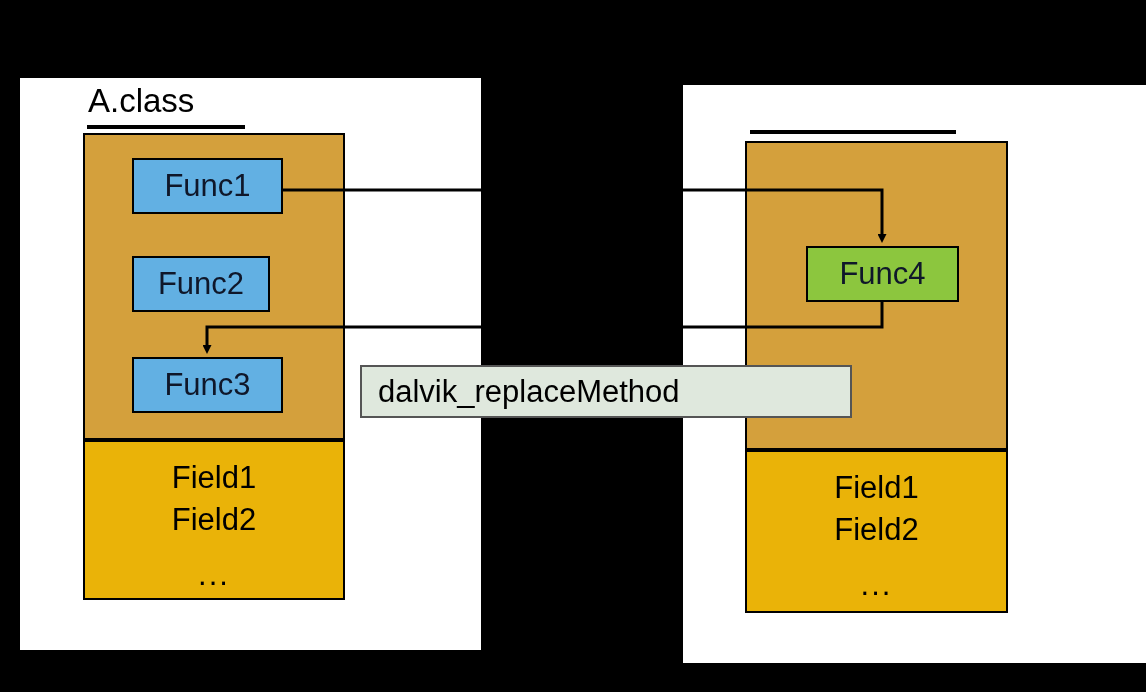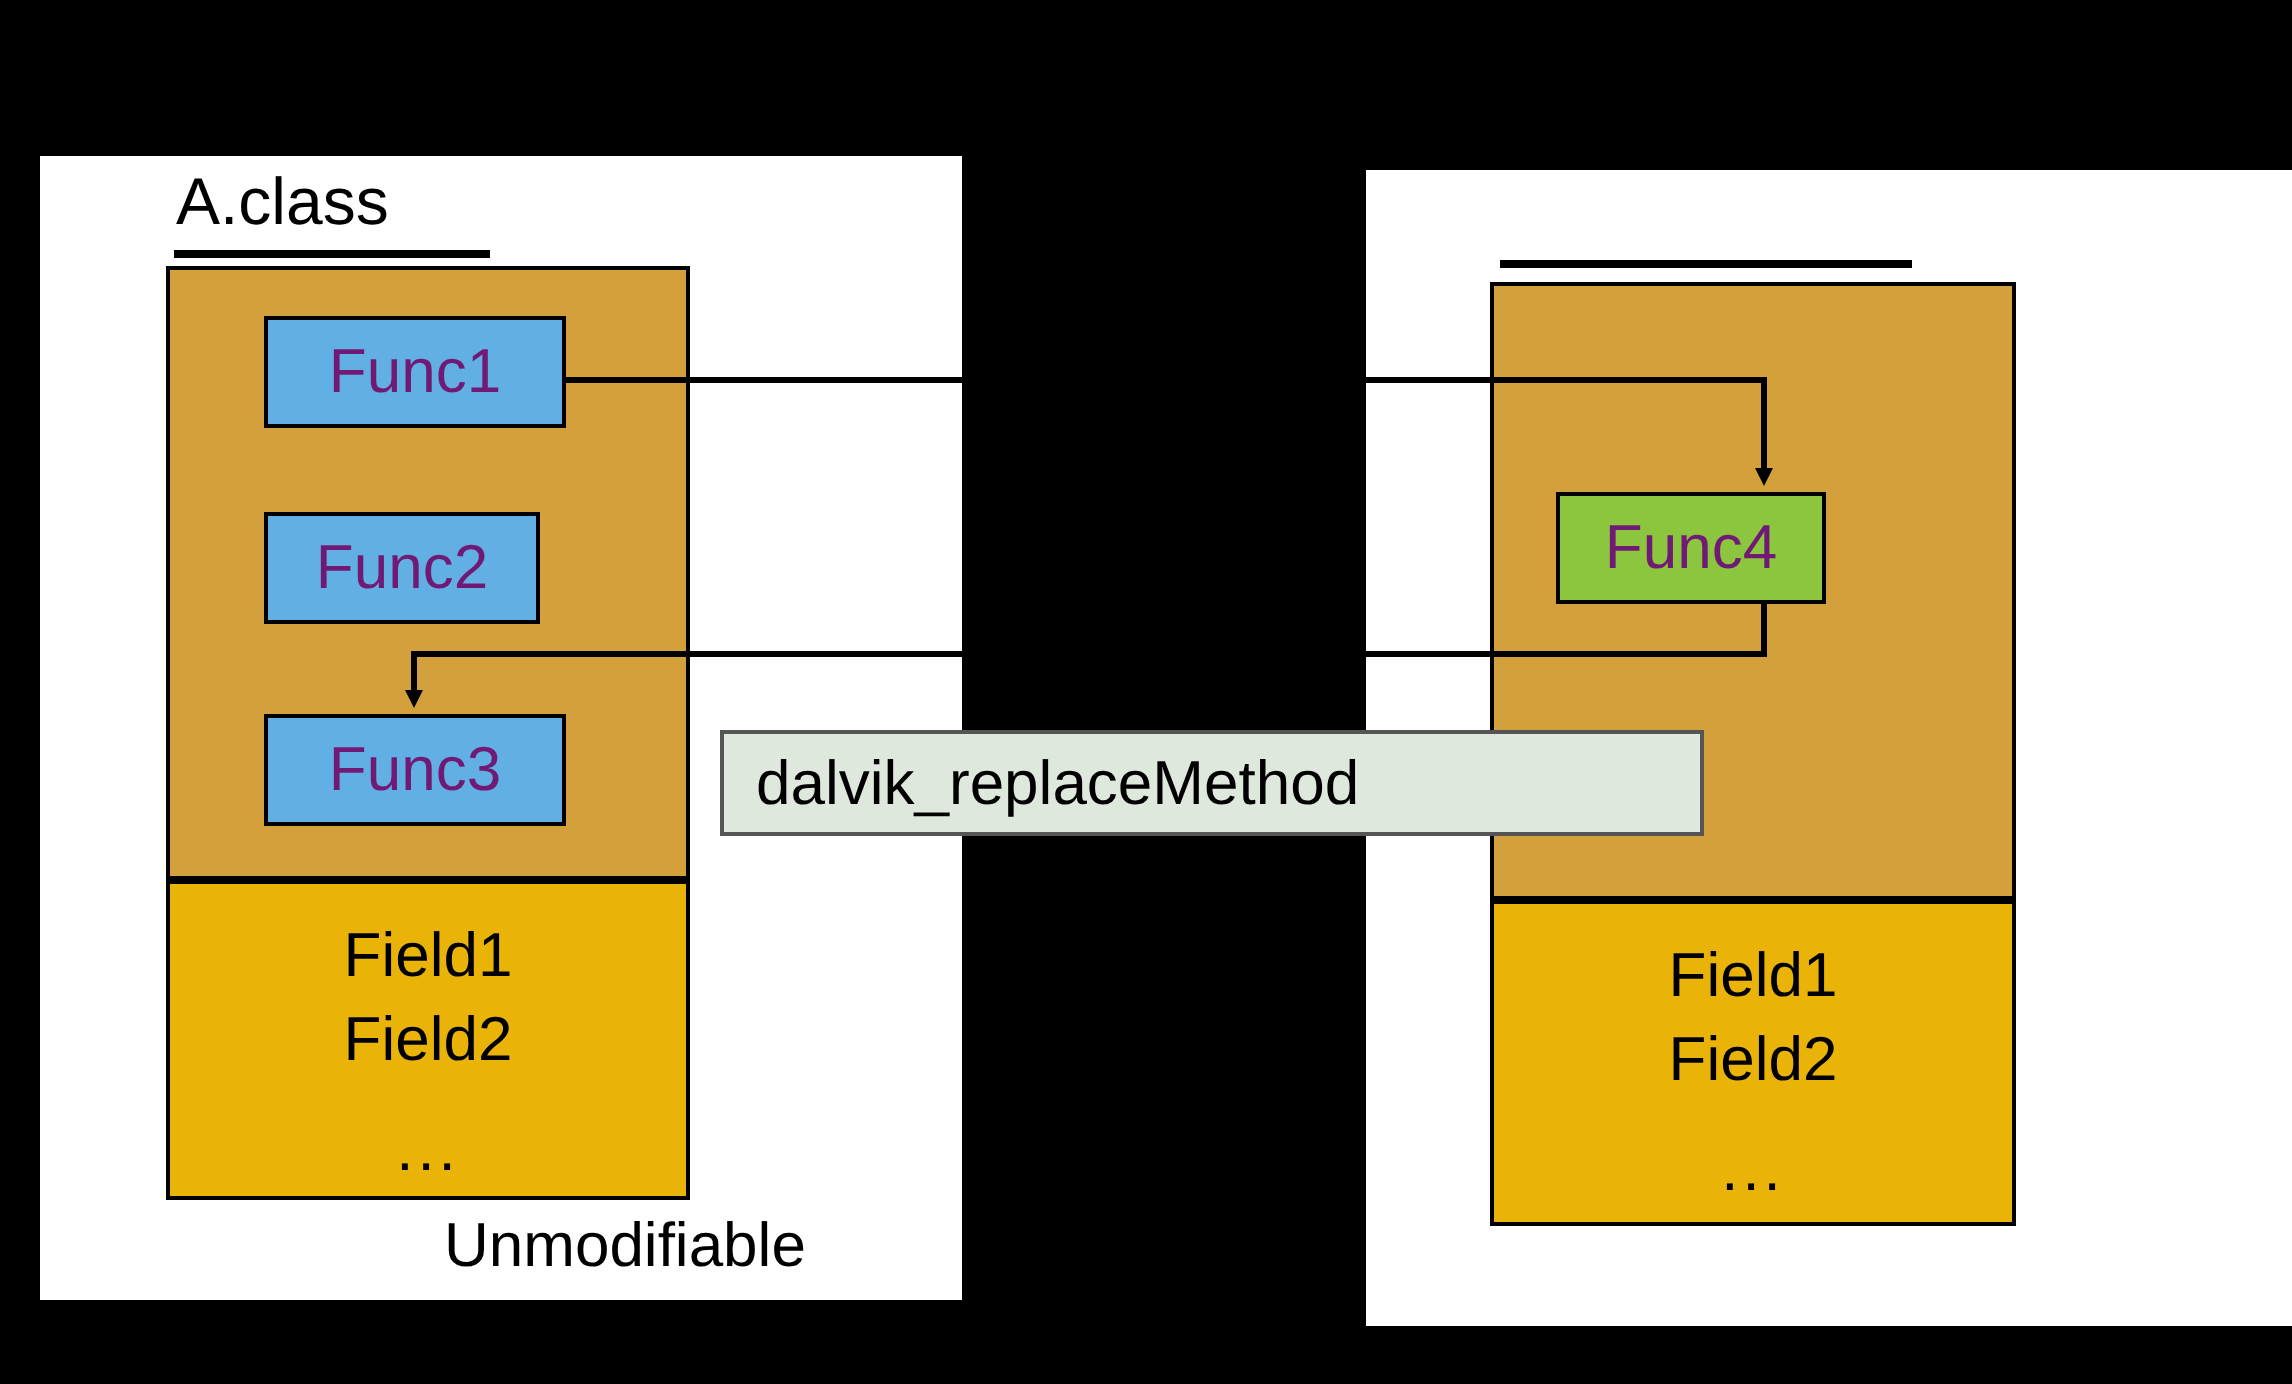--- a/index.html
+++ b/index.html
@@ -48,21 +48,21 @@
     color: #000000;
     font-size: 31px;
   }
   .func-box {
     position: absolute;
     border: 2px solid #000000;
     box-sizing: border-box;
     display: flex;
     align-items: center;
     justify-content: center;
-    color: #701a75;
+    color: #0f172a;
     font-size: 31px;
     white-space: nowrap;
     text-align: right;
   }
   .func-blue { background: #62b0e3; }
   .func-green { background: #8cc63e; }
   .callout {
     position: absolute;
     background: #dfe8dd;
     border: 2px solid #555555;
@@ -113,29 +113,28 @@
   <div class="func-box func-blue" style="left:132px; top:357px; width:151px; height:56px;">
     <span>Func3</span>
   </div>
 
   <div class="fields-box" style="left:83px; top:440px; width:262px; height:160px; padding-top:15px;">
     <div class="field-line">Field1</div>
     <div class="field-line">Field2</div>
     <div class="field-line field-dots">...</div>
   </div>
 
-  <div class="caption" style="left:222px; top:605px;">Unmodifiable</div>
 
   <div class="panel" style="left:683px; top:85px; width:463px; height:578px;"></div>
 
   <div class="title-underline" style="left:750px; top:130px; width:206px;"></div>
 
   <div class="methods-box" style="left:745px; top:141px; width:263px; height:309px;"></div>
 
-  <div class="func-box func-green" style="left:778px; top:246px; width:135px; height:56px;">
+  <div class="func-box func-green" style="left:806px; top:246px; width:153px; height:56px;">
     <span>Func4</span>
   </div>
 
   <div class="fields-box" style="left:745px; top:450px; width:263px; height:163px; padding-top:15px;">
     <div class="field-line">Field1</div>
     <div class="field-line">Field2</div>
     <div class="field-line field-dots">...</div>
   </div>
 
   <svg class="wire" style="left:0; top:0; width:1146px; height:692px;" viewBox="0 0 1146 692">

